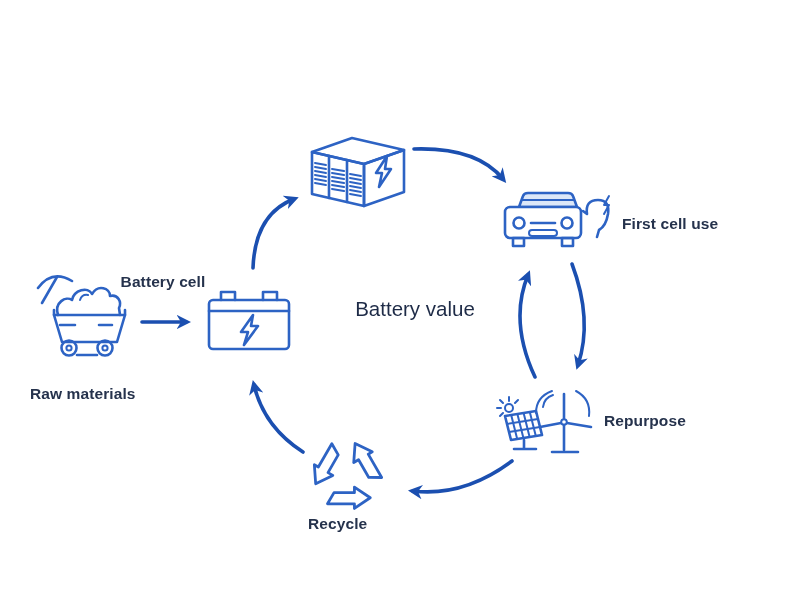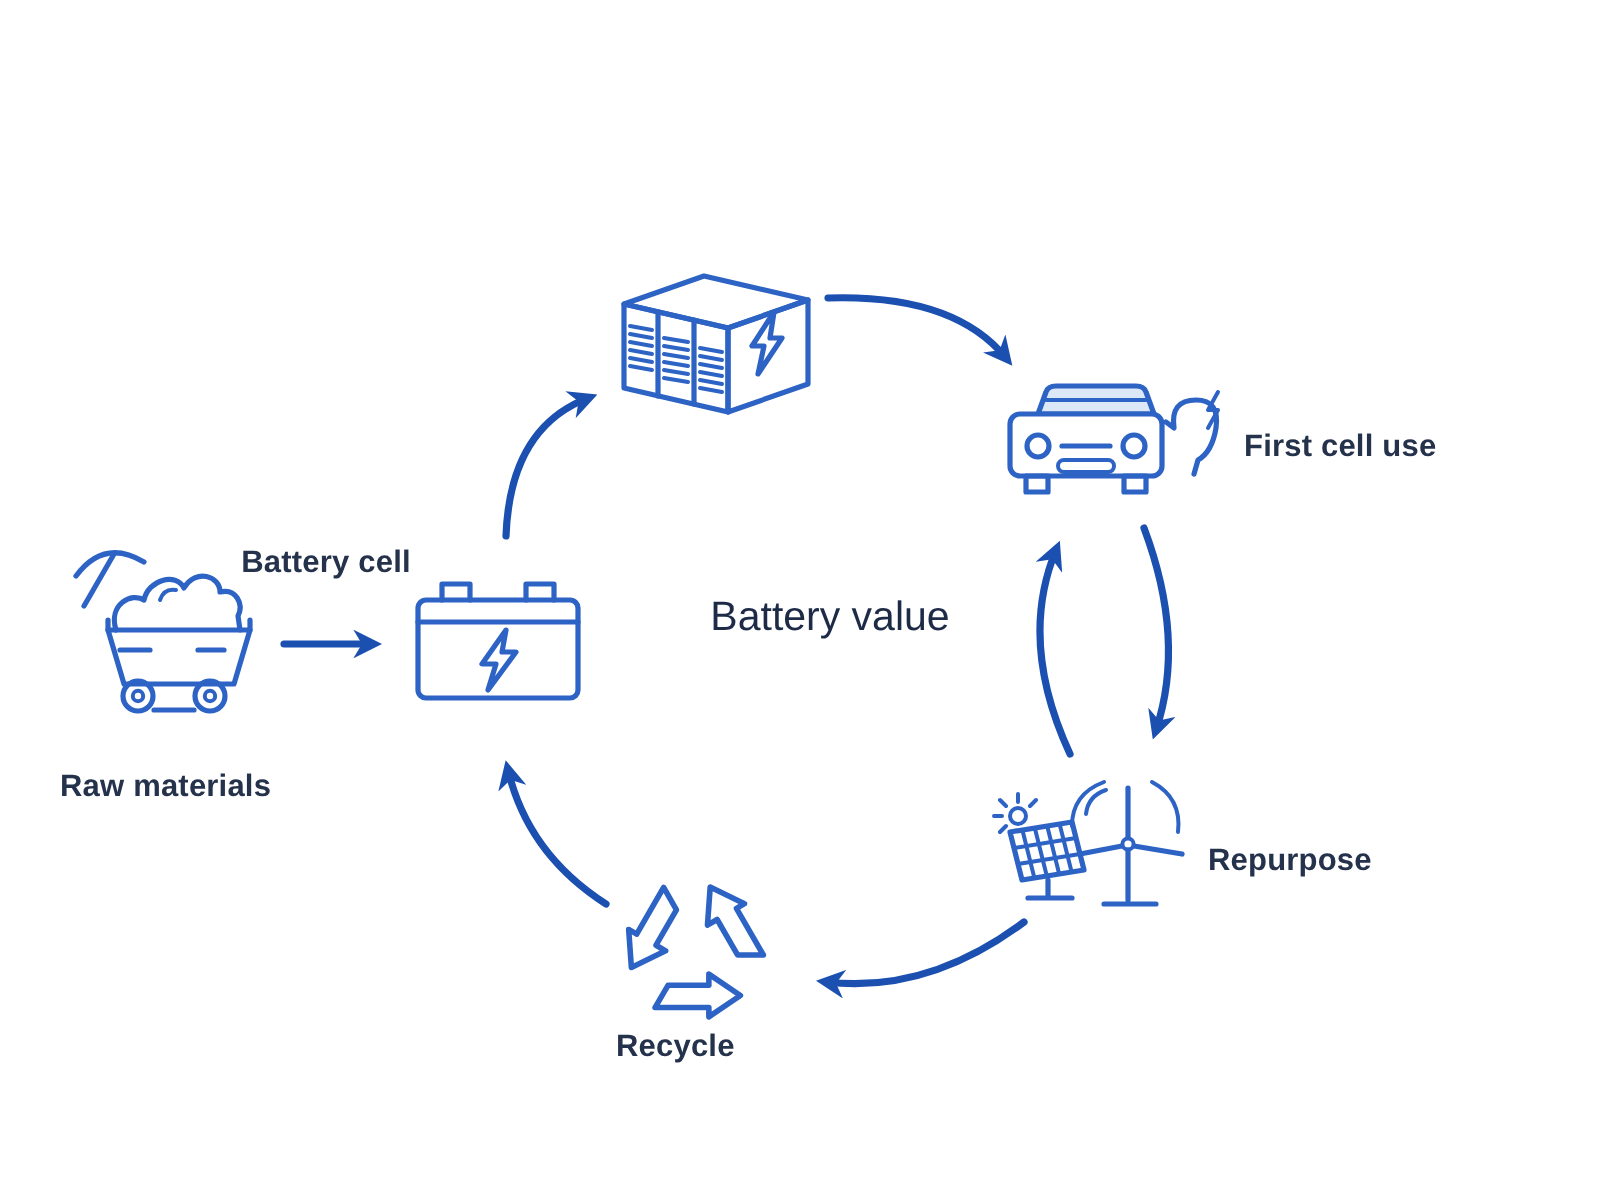--- a/index.html
+++ b/index.html
@@ -114,21 +114,21 @@
       <path class="stroke" d="M68,32 L68,8"></path>
       <path class="stroke" d="M65,37 L44,41"></path>
       <path class="stroke" d="M71,37 L95,41"></path>
       <circle class="stroke thin" cx="68" cy="36" r="2.8" style="fill:#fff"></circle>
       <path class="stroke" d="M68,39 V64 M56,66 H82"></path>
       <path class="stroke thin" d="M40,27 Q40,11 56,5"></path>
       <path class="stroke thin" d="M47,21 Q48,12 57,9"></path>
       <path class="stroke thin" d="M80,5 Q95,13 93,30"></path>
     </svg>
   </div>
-  <div class="lbl" style="left:604px;top:422px;">Repurpose</div>
+  <div class="lbl" style="left:604px;top:412px;">Repurpose</div>
 
   <div class="node" style="left:308px;top:436px;">
     <svg width="78" height="78" viewBox="-40 -42 80 84">
       <g class="stroke" style="stroke-width:3;">
         <path d="M-21,31 L-14,19 L8,19 L8,13 L25,24.5 L8,36 L8,31 Z"></path>
         <g transform="rotate(120)">
           <path d="M-21,31 L-14,19 L8,19 L8,13 L25,24.5 L8,36 L8,31 Z"></path>
         </g>
         <g transform="rotate(240)">
           <path d="M-21,31 L-14,19 L8,19 L8,13 L25,24.5 L8,36 L8,31 Z"></path>

